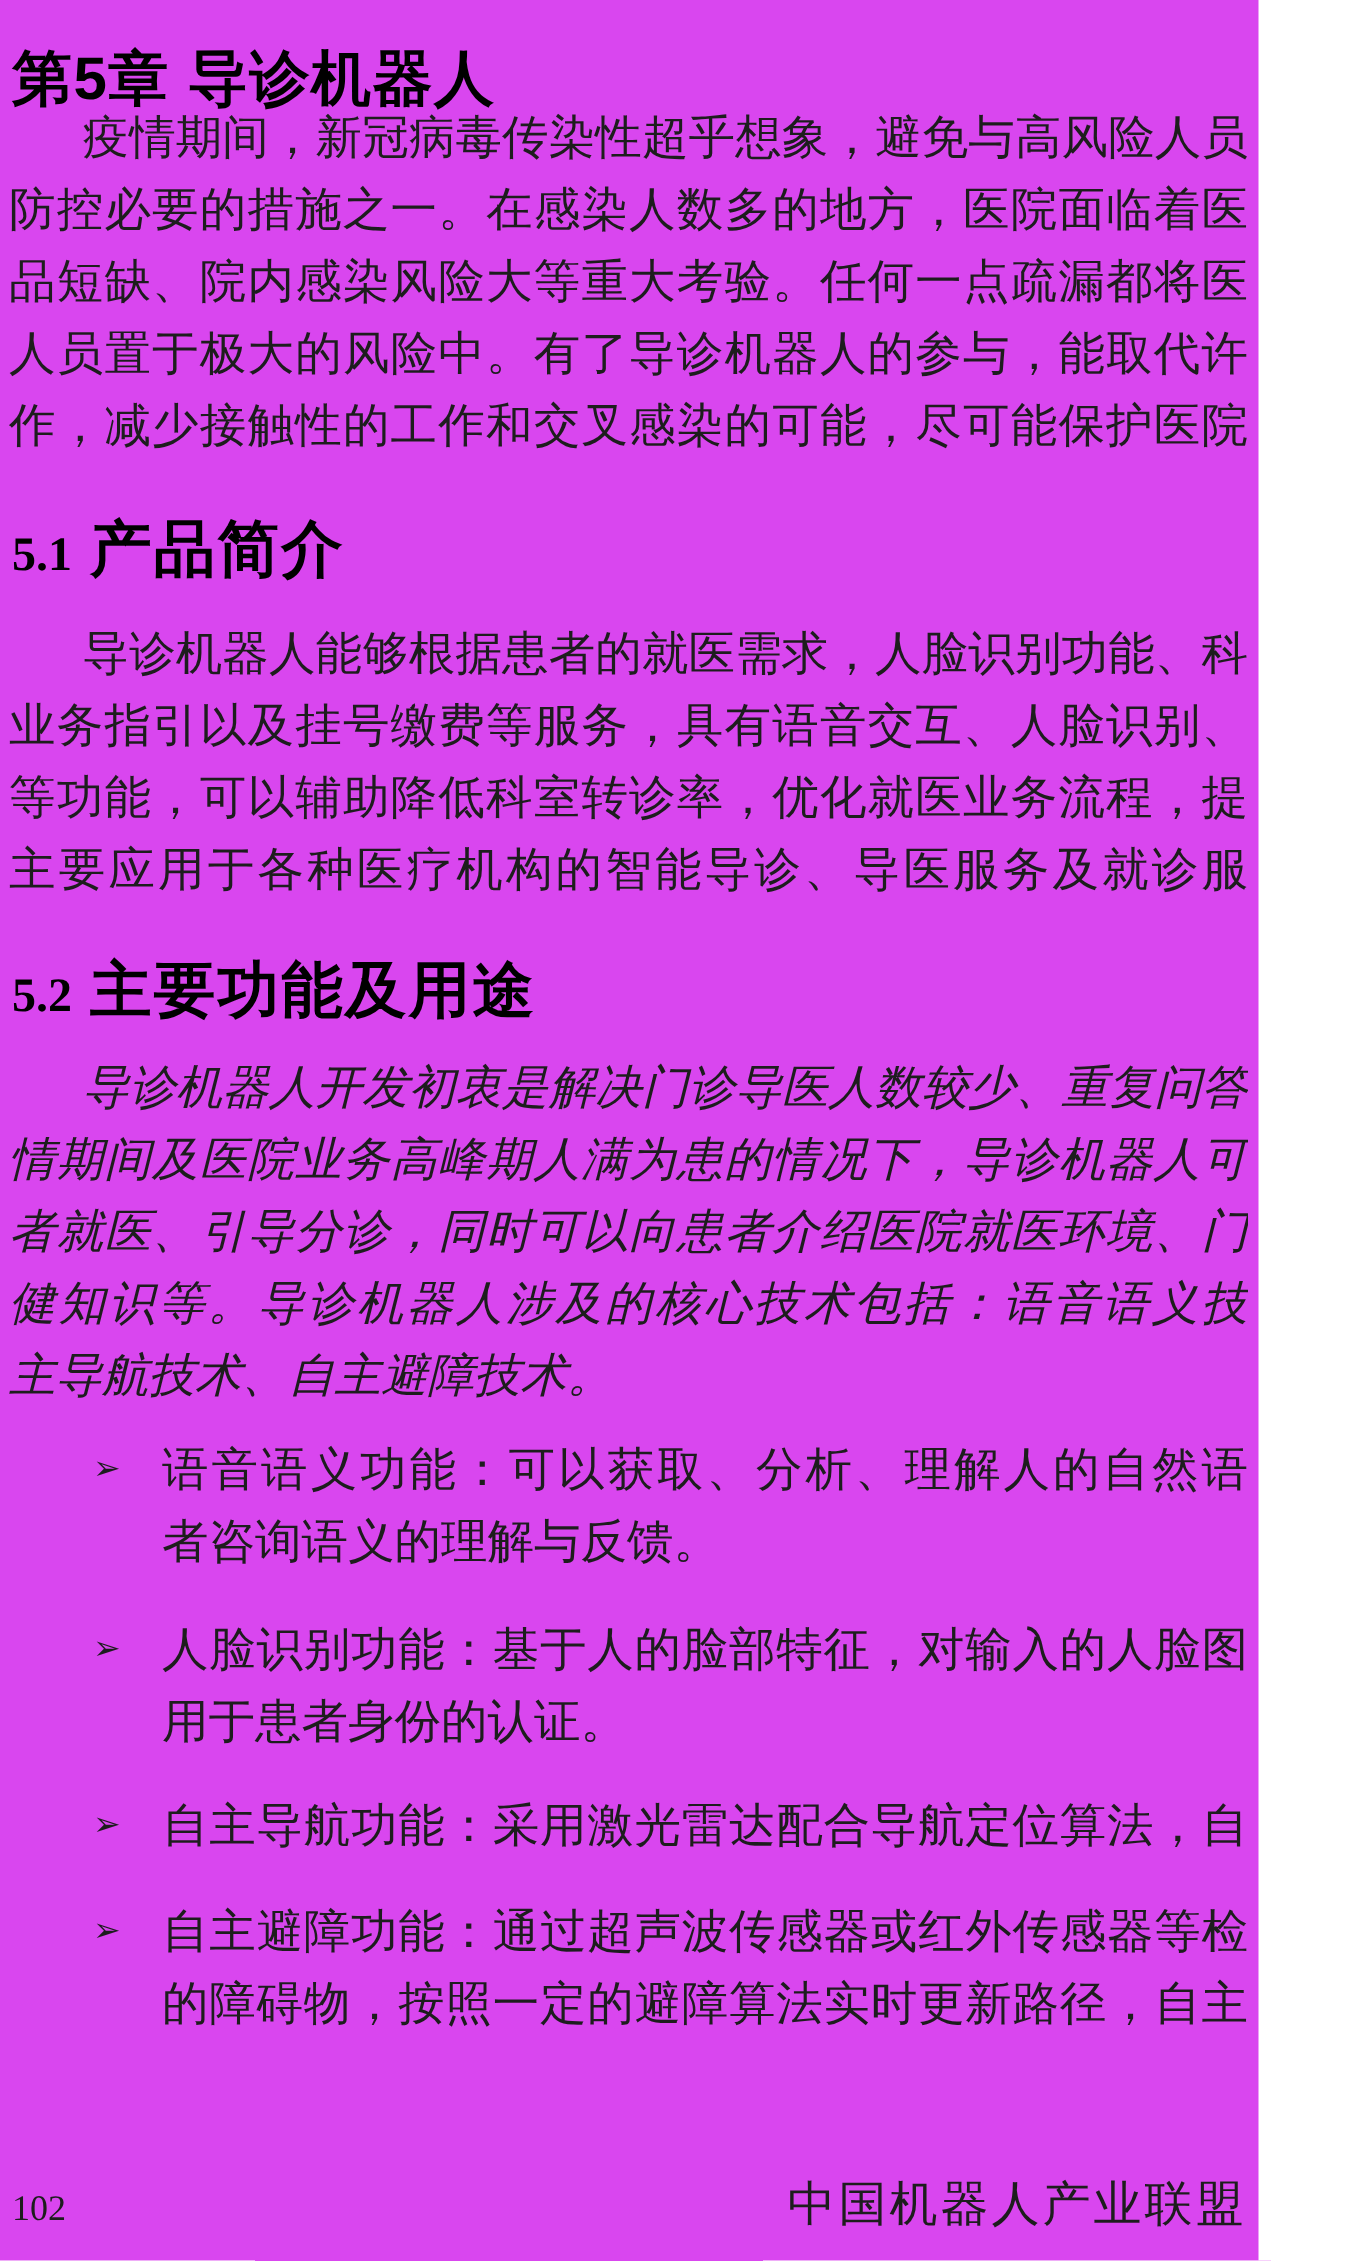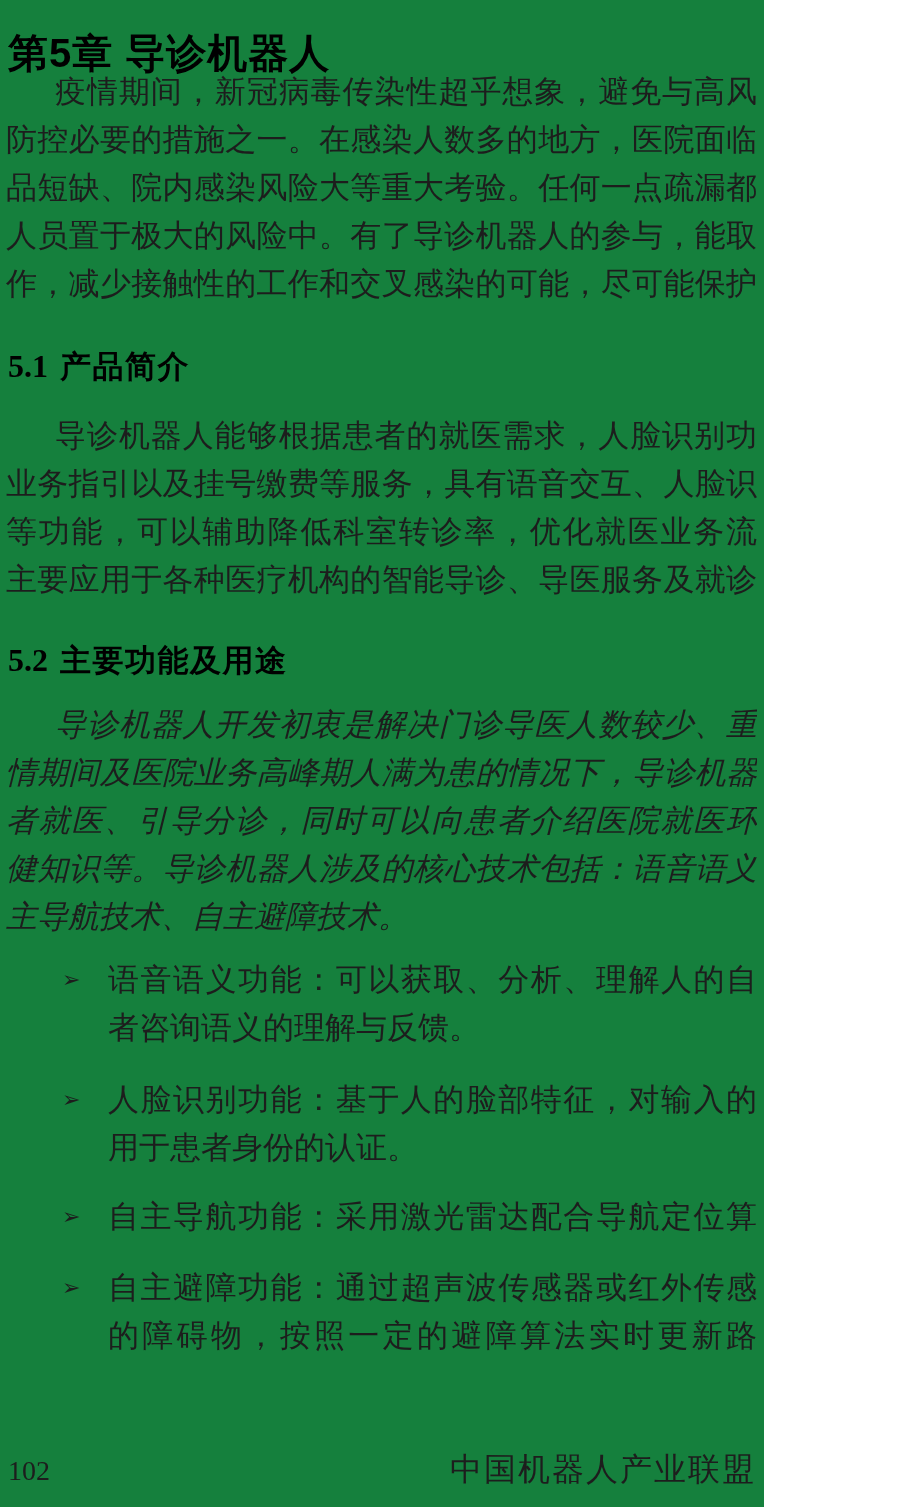--- a/index.html
+++ b/index.html
@@ -2,23 +2,23 @@
 <html><head>
 <meta charset="utf-8">
 <style>
   html, body {
     margin: 0;
     padding: 0;
     background: #ffffff;
   }
   .page {
     position: relative;
-    width: 764px;
+    width: 839px;
     height: 1507px;
-    background: #15803d;
+    background: #d946ef;
     color: #1d1d1d;
     font-family: "Liberation Serif", serif;
     overflow: hidden;
   }
   
   .doc-title {
     position: absolute;
     top: 0px;
     left: 8px;
     font-family: "Liberation Sans", sans-serif;
@@ -39,21 +39,21 @@
   }
   .hnum {
     font-family: "Liberation Serif", serif;
     font-weight: bold;
     font-size: 32px;
     margin-right: 12px;
   }
   .htext {
     font-family: Liberation Serif, serif;
     font-weight: bold;
-    font-size: 31px;
+    font-size: 41px;
     letter-spacing: 1.5px;
   }
   #heading-5-1 { top: 346px; }
   #heading-5-2 { top: 640px; }
   
   .para {
     position: absolute;
     left: 6px;
     right: 7px;
   }
@@ -98,21 +98,21 @@
     position: absolute;
     left: 8px;
     right: 8px;
     top: 1448px;
     display: flex;
     justify-content: space-between;
     align-items: baseline;
   }
   .page-num {
     font-family: "Liberation Serif", serif;
-    font-size: 28px;
+    font-size: 24px;
     color: #1d1d1d;
   }
   .footer-org {
     font-family: Liberation Mono, monospace;
     font-size: 32px;
     letter-spacing: 2px;
     color: #1d1d1d;
   }
 </style>
 </head>

